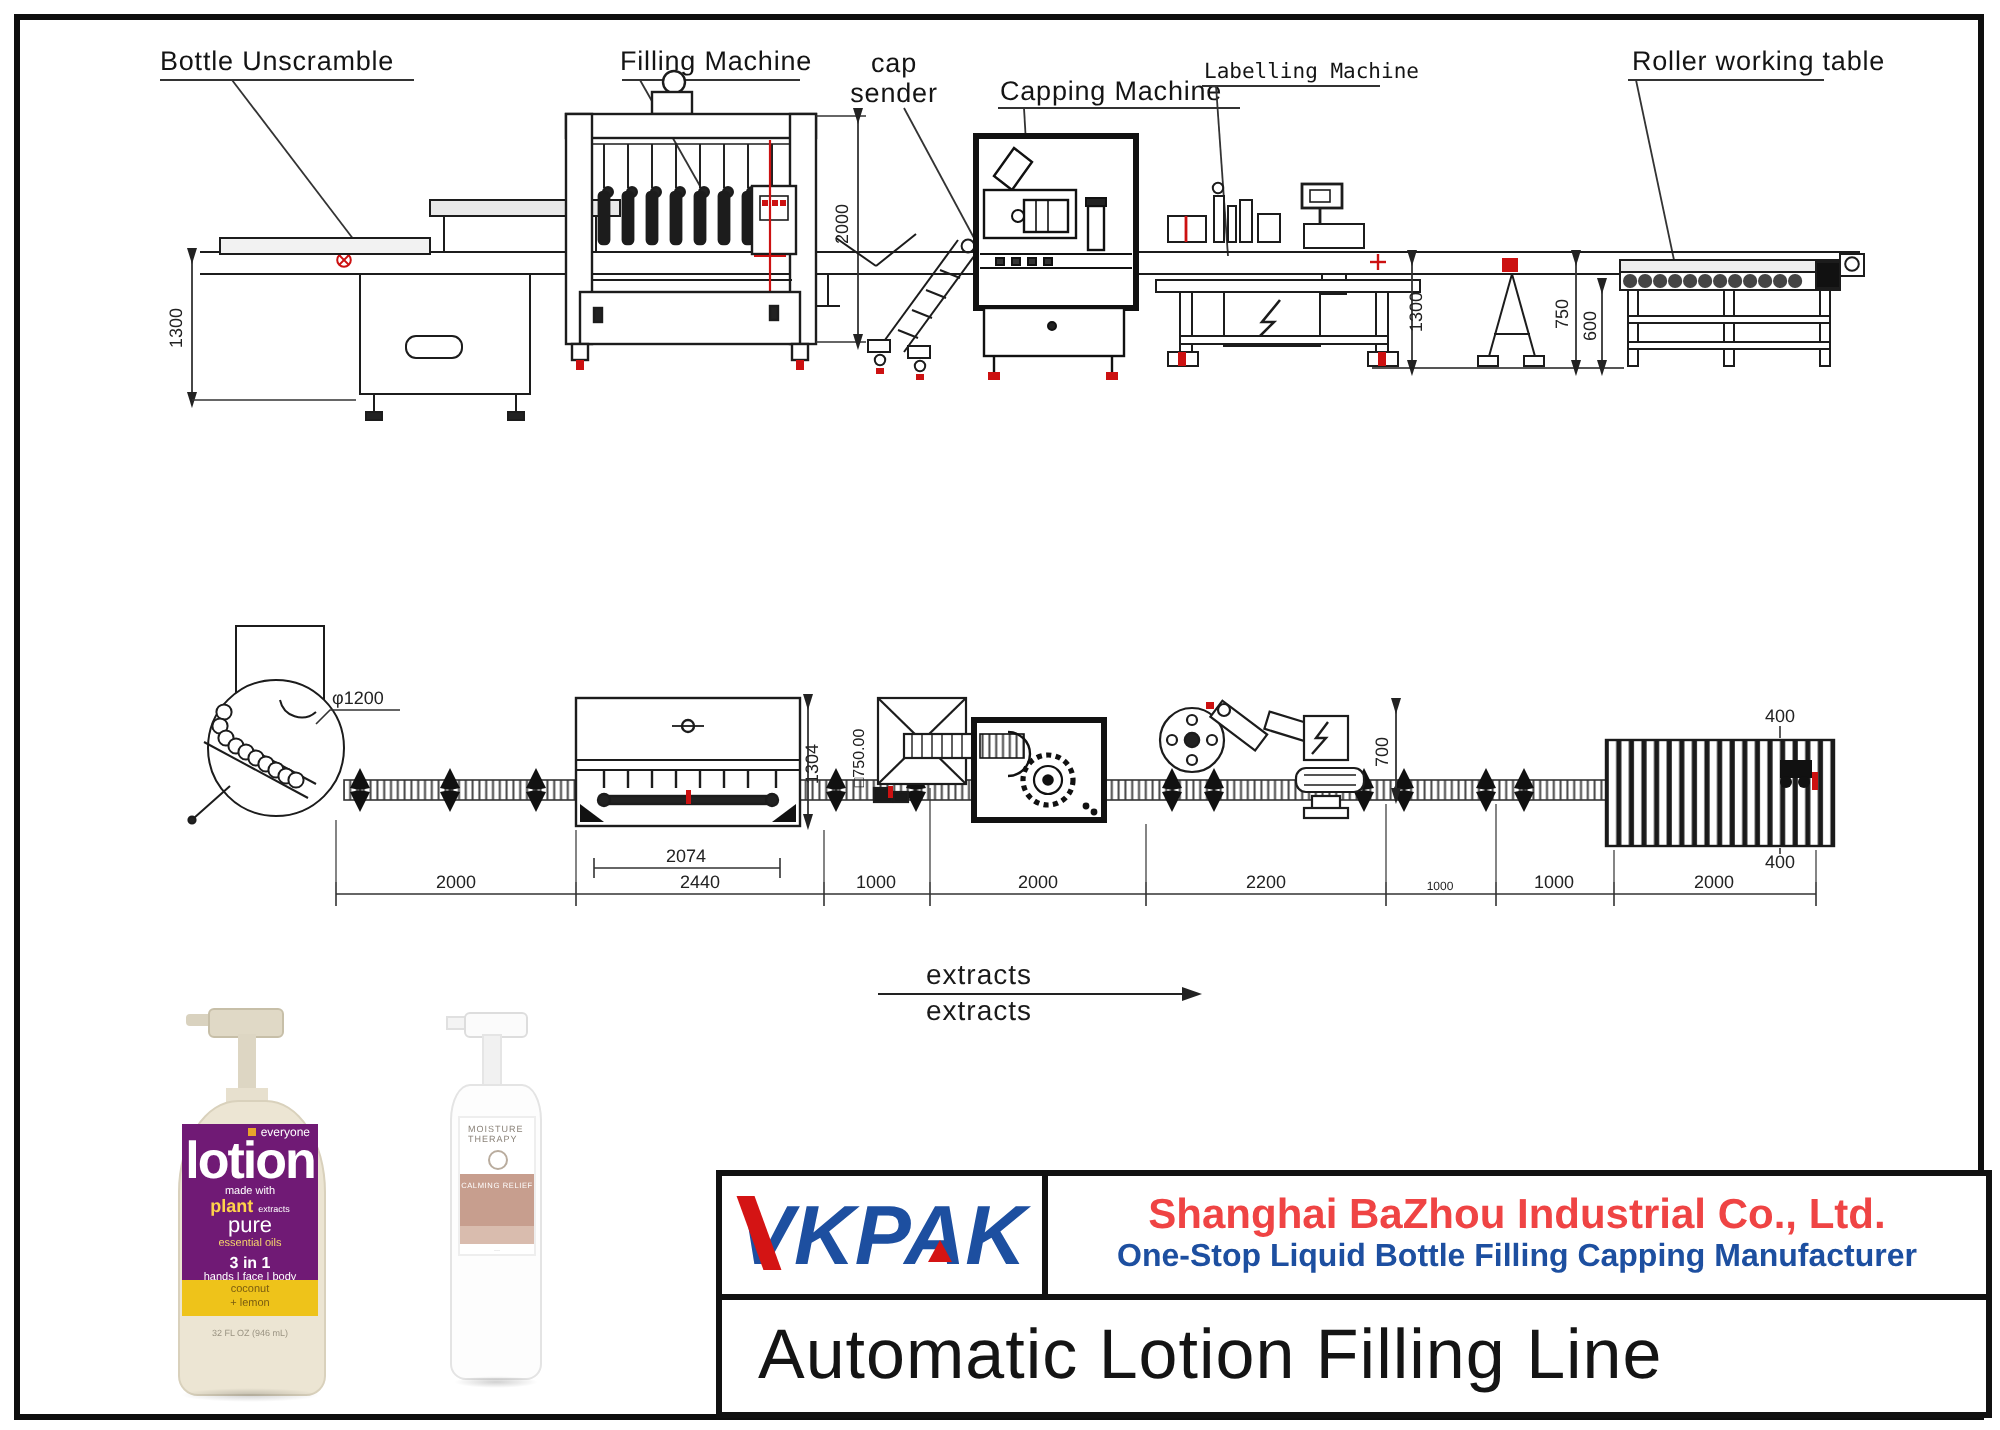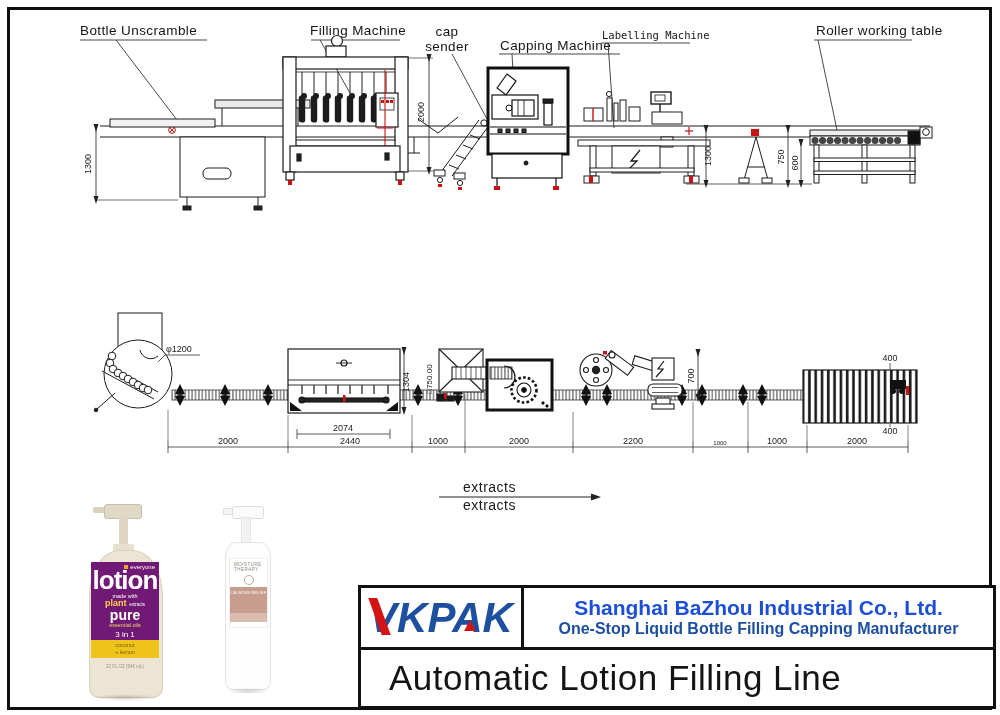--- a/index.html
+++ b/index.html
@@ -21,23 +21,23 @@
   .bA-neck{left:25px;top:46px;width:21px;height:9px;background:#e7e0ce;}
   .bA-body{left:1px;top:52px;width:72px;height:146px;background:#ece5d3;border:1px solid #d9d1bc;
     border-radius:30px 30px 10px 10px / 46px 46px 10px 10px;}
   .bA-label{left:3px;top:64px;width:68px;height:96px;background:#701a75;overflow:hidden;text-align:center;color:#fff;}
   .bA-brand{font-size:6px;text-align:right;padding:2px 4px 0 0;color:#fff;}
   .bA-brand::before{content:"";display:inline-block;width:4px;height:4px;background:#e8a42b;margin-right:2px;}
   .bA-title{font-size:26px;font-weight:bold;letter-spacing:-1px;line-height:.85;margin-top:-1px;}
   .bA-s1{font-size:5.5px;margin-top:2px;}
   .bA-s2{font-size:9px;font-weight:bold;color:#ffd24a;line-height:1;}
   .bA-s2 span{font-size:4.5px;color:#fff;font-weight:normal;}
-  .bA-s3{font-size:14px;font-weight:bold;line-height:1;}
+  .bA-s3{font-size:11px;font-weight:normal;line-height:1;}
   .bA-s4{font-size:5.5px;color:#f5d36b;}
-  .bA-f{font-size:8px;font-weight:normal;margin-top:2px;}
+  .bA-f{font-size:8px;font-weight:bold;margin-top:2px;}
   .bA-u{font-size:5.5px;}
   .bA-band{left:0;top:78px;width:68px;height:18px;background:#eec31a;color:#7a5c10;font-size:5.5px;line-height:1.3;padding-top:2px;}
   .bA-size{left:0px;top:166px;width:74px;text-align:center;font-size:4.5px;color:#9a9382;}
   .shadow{background:radial-gradient(ellipse at center,rgba(0,0,0,.18),rgba(0,0,0,0) 70%);}
   .bB-head{left:144px;top:8px;width:30px;height:11px;background:#fbfbfb;border:1px solid #ddd;border-radius:3px;}
   .bB-spout{left:135px;top:10px;width:11px;height:5px;background:#f4f4f4;border:1px solid #e0e0e0;}
   .bB-stem{left:153px;top:19px;width:8px;height:27px;background:#f1f1f1;border:1px solid #e5e5e5;}
   .bB-body{left:137px;top:44px;width:44px;height:146px;background:#fdfdfd;border:1px solid #e4e4e4;
     border-radius:10px 10px 8px 8px / 18px 18px 8px 8px;}
   .bB-label{left:141px;top:60px;width:37px;height:68px;background:#fff;border:1px solid #eee;overflow:hidden;text-align:center;}
@@ -50,23 +50,23 @@
   
   #tblock{left:358px;top:585px;width:632px;height:118px;border:3px solid #111;display:flex;flex-direction:column;background:#fff;}
   #trow1{display:flex;height:59px;border-bottom:3px solid #111;}
   #logocell{width:160px;border-right:3px solid #111;display:flex;align-items:center;justify-content:center;position:relative;}
   .logotext{font-style:italic;font-weight:900;font-size:42px;color:#1d4fa0;letter-spacing:0px;
     font-family:"Liberation Sans",sans-serif;position:relative;z-index:2;}
   .logored1{position:absolute;left:14px;top:10px;width:9px;height:37px;background:#d41414;transform:skewX(20deg);z-index:3;}
   .logored2{position:absolute;left:103px;top:32px;width:0;height:0;border-left:6px solid transparent;
     border-right:6px solid transparent;border-bottom:11px solid #d41414;z-index:3;}
   #companycell{flex:1;display:flex;flex-direction:column;align-items:center;justify-content:center;line-height:1.15;}
-  .company{font-size:21px;font-weight:800;color:#1d4ed8;}
+  .company{font-size:21px;font-weight:800;color:#ef4444;}
   .tagline{font-size:16px;font-weight:700;color:#1d4fa0;}
-  #trow2{flex:1;display:flex;align-items:center;padding-left:28px;}
+  #trow2{flex:1;display:flex;align-items:center;padding-left:18px;}
   .ptitle{font-size:35px;color:#141414;letter-spacing:.5px;}
 </style>
 </head>
 <body>
 
 <div id="stage">
 <div id="frame"></div>
 
 <svg class="abs" id="row1" style="left:0;top:0" width="1000" height="245" viewBox="0 0 1000 245">
   <defs>

